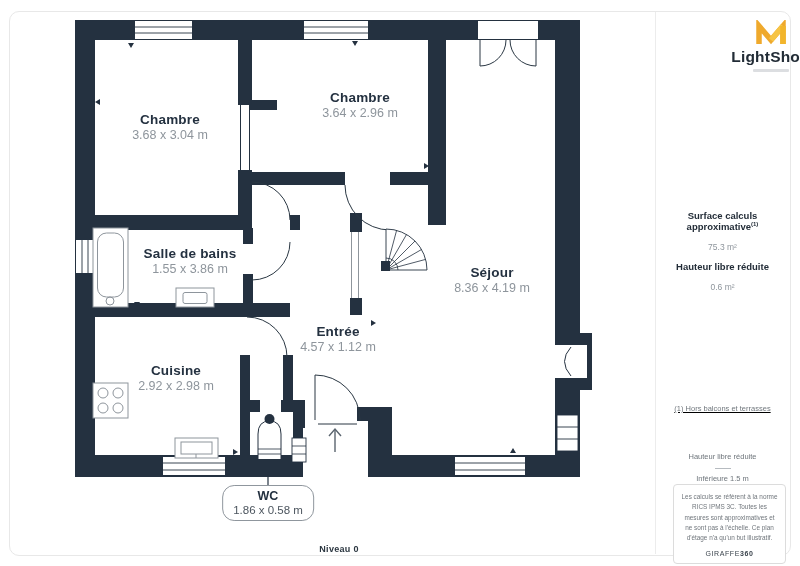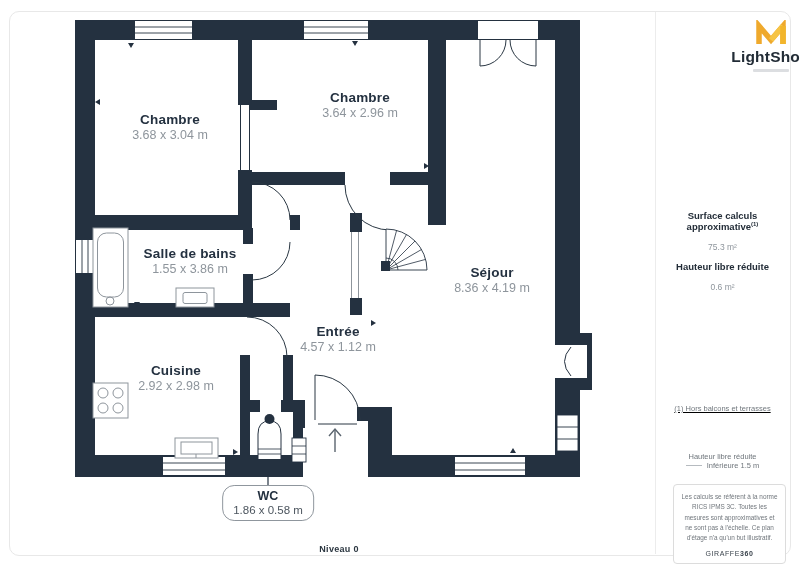--- a/index.html
+++ b/index.html
@@ -26,21 +26,21 @@
   .brand-name{font-size:15.5px;font-weight:700;color:#222c36;letter-spacing:.2px;}
   .brand-tagline{width:36px;height:3px;background:#dcdee1;margin:3px auto 0;border-radius:1px;}
   .surface-block{position:absolute;left:0;top:198px;width:135px;}
   .sb-title{font-size:9.5px;font-weight:700;color:#232d38;}
   .sb-title sup{font-size:6px;}
   .sb-value{font-size:8.5px;color:#8e959c;margin-top:10px;}
   .sb-gap{height:9px;}
   .note-block{position:absolute;left:0;top:392px;width:135px;height:29px;display:flex;align-items:flex-start;justify-content:center;text-decoration:underline;}
   .tiny-text{font-size:7.5px;color:#6f767c;}
   .legend-block{position:absolute;left:0;top:440px;width:135px;}
-  .legend-row{display:flex;align-items:center;justify-content:center;gap:5px;}
+  .legend-row{margin-top:7px;display:flex;align-items:center;justify-content:center;gap:5px;flex-direction:column;}
   .legend-line{display:inline-block;width:16px;height:1px;background:#b6bbc0;}
   .legal-box{position:absolute;left:18px;top:472px;width:99px;border:1px solid #dcdcdc;
     border-radius:4px;padding:7px 6px 6px;background:#fff;}
   .legal-text{font-size:6.4px;line-height:1.6;color:#70767c;}
   .legal-brand{margin-top:7px;font-size:7px;color:#3a434c;letter-spacing:.6px;}
   .legal-brand .b{font-weight:700;}
 </style>
 </head>
 <body>
 

